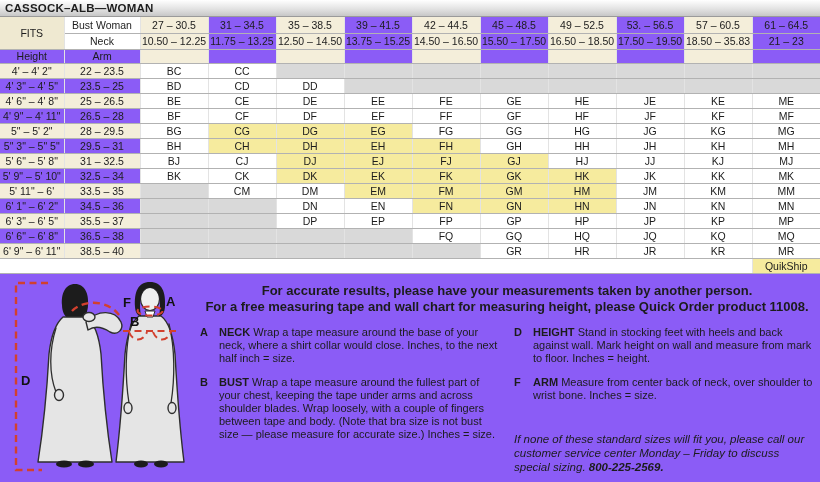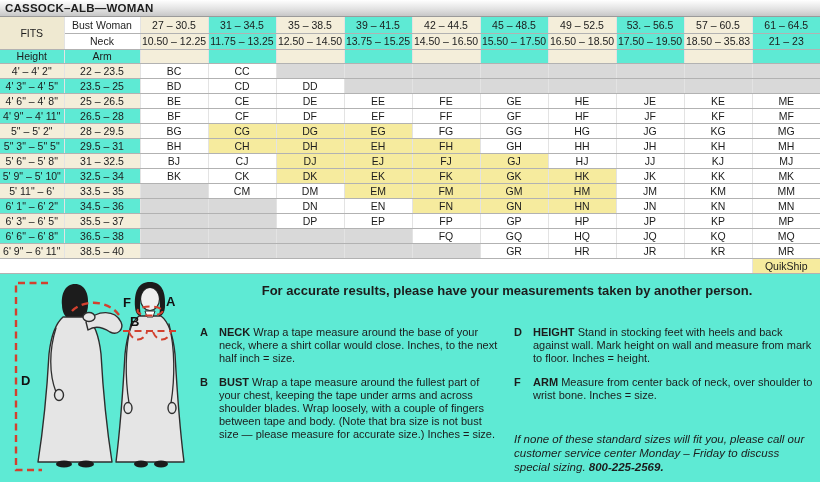--- a/index.html
+++ b/index.html
@@ -1,21 +1,21 @@
 <!DOCTYPE html>
 <html><head>
 <meta charset="utf-8">
 <style>
   * { box-sizing: border-box; margin: 0; padding: 0; }
   html,body { width:820px; height:482px; }
   body {
     font-family: "Liberation Sans", sans-serif;
     background:#ffffff; color:#1c1c1c; overflow:hidden;
   }
-  .page { position:relative; width:820px; height:482px; background:#5eead4; }
+  .page { position:relative; width:820px; height:482px; background:#8b5cf6; }
 
   
   .title-bar {
     height:17px; line-height:17px; padding-left:5px;
     background:linear-gradient(#ffffff 0%, #e3e3e3 55%, #c7c7c7 100%);
     border-bottom:1px solid #9a9a9a;
     font-weight:bold; font-size:11.5px; letter-spacing:.2px;
   }
 
   
@@ -358,20 +358,21 @@
 
         <path class="dash" d="M 121,53 L 175,53" style="stroke-width:2"></path>
         <path class="dash" d="M 127,54 C 131,64 141,64 145,54" style="stroke-width:2"></path>
         <path class="dash" d="M 151,54 C 155,64 165,64 169,54" style="stroke-width:2"></path>
         <text class="fig-label" x="128" y="48">B</text>
       </svg>
     </div>
 
     <div class="intro">
       <div>For accurate results, please have your measurements taken by another person.</div>
+      <div>For a free measuring tape and wall chart for measuring height, please Quick Order product 11008.</div>
     </div>
 
     <div class="cols">
       <div class="col-a">
         <div class="instr">
           <span class="letter">A</span><span class="term">NECK</span> <span>Wrap a tape measure around the base of your neck, where a shirt collar would close. Inches, to the next half inch = size.</span>
         </div>
         <div class="instr">
           <span class="letter">B</span><span class="term">BUST</span> <span>Wrap a tape measure around the fullest part of your chest, keeping the tape under arms and across shoulder blades. Wrap loosely, with a couple of fingers between tape and body. (Note that bra size is not bust size — please measure for accurate size.) Inches = size.</span>
         </div>

